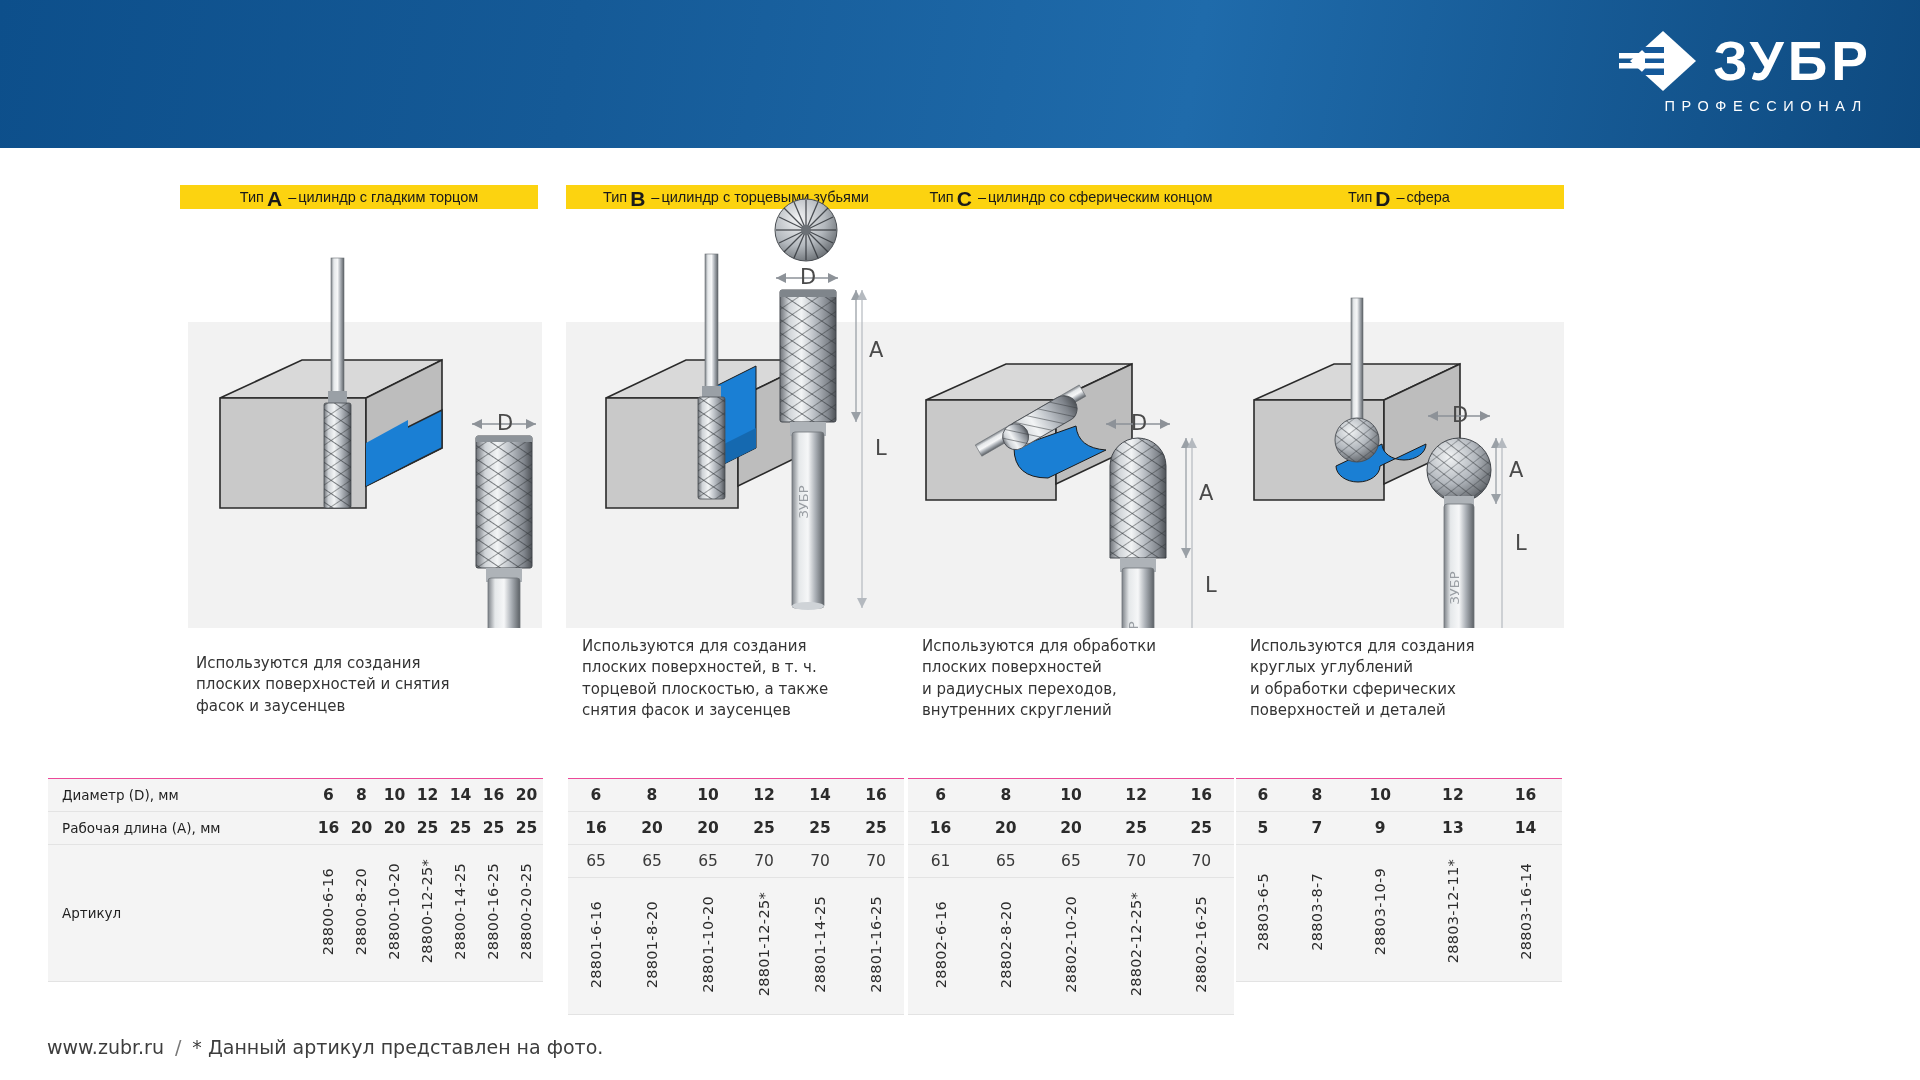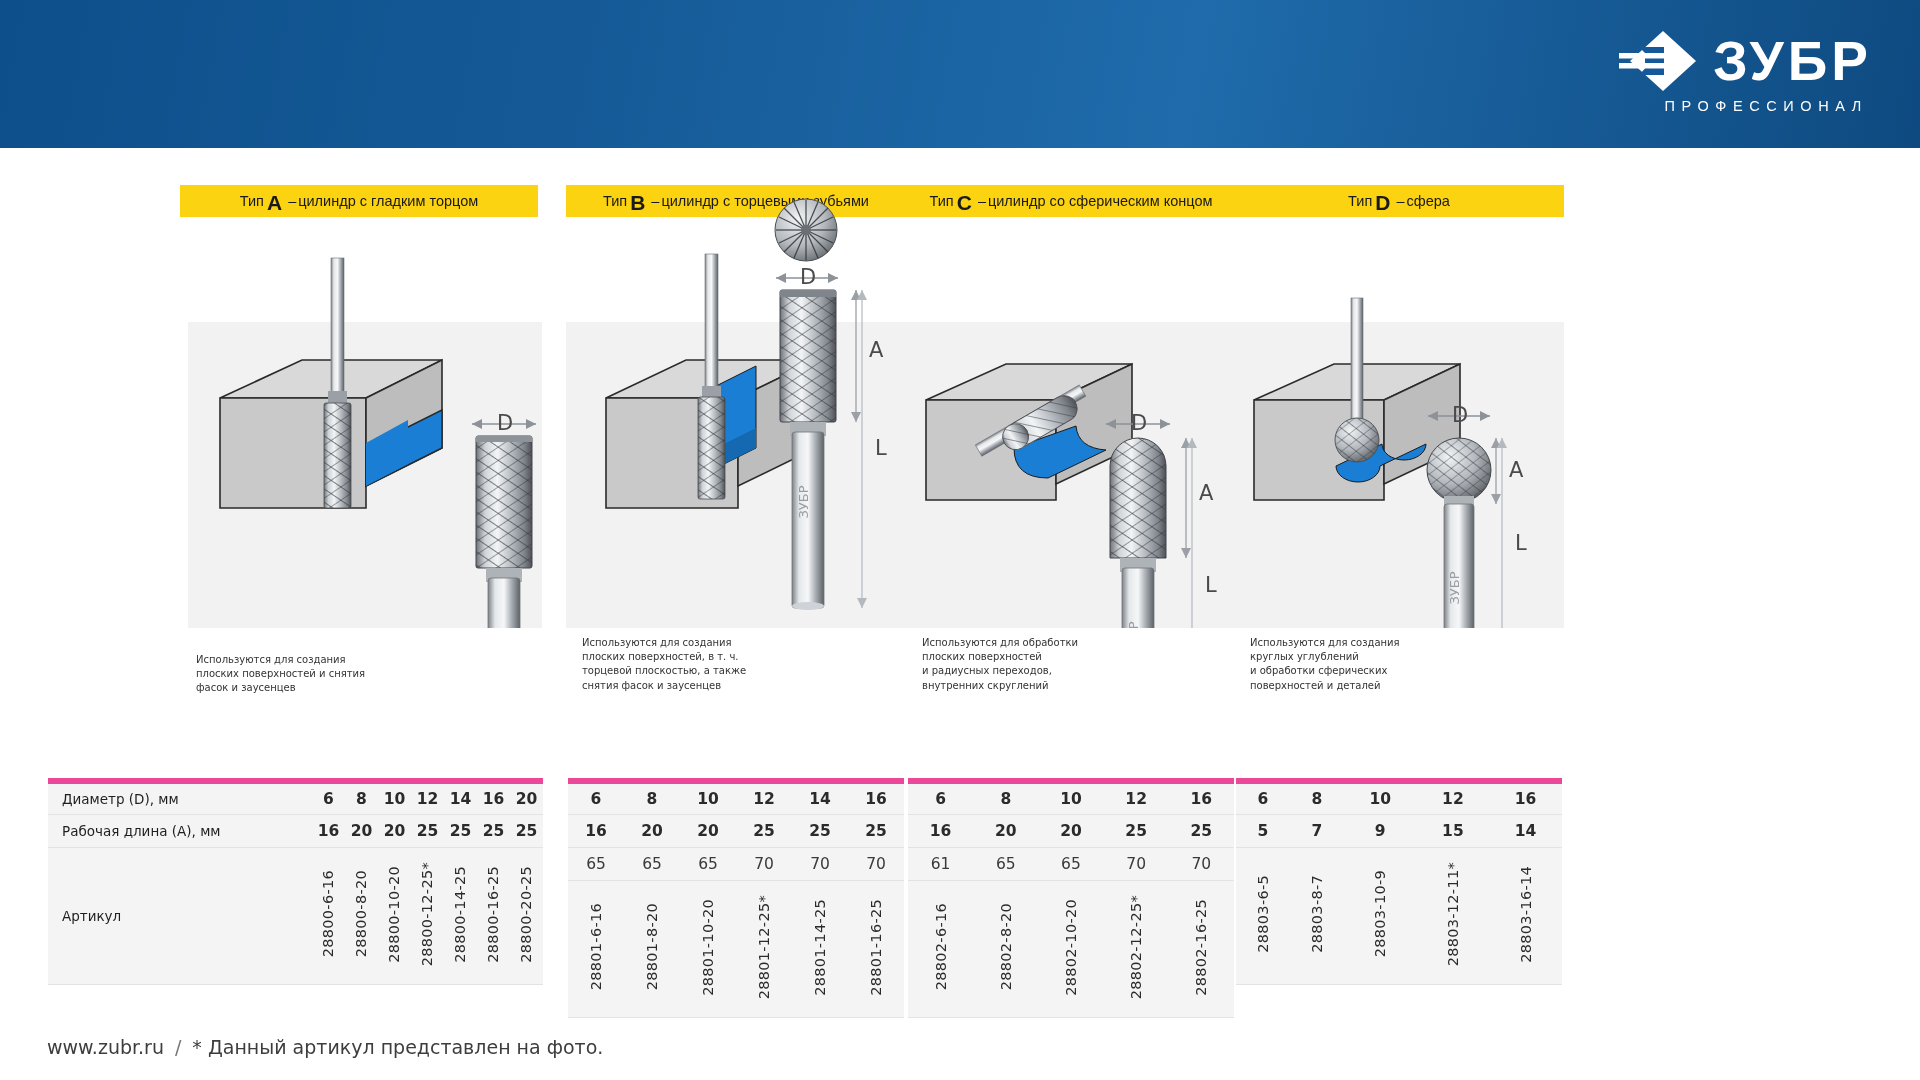--- a/index.html
+++ b/index.html
@@ -36,47 +36,47 @@
   }
 
   
   .col { position: absolute; top: 148px; height: 880px; }
   .col-0 { left: 36px;   width: 506px; }
   .col-1 { left: 566px;  width: 340px; }
   .col-2 { left: 906px;  width: 330px; }
   .col-3 { left: 1232px; width: 332px; }
 
   .type-bar {
-    position: absolute; top: 37px; height: 32px;
+    position: absolute; top: 37px; height: 24px;
     background: #fcd310; display: flex; align-items: center; justify-content: center;
     color: #1a1a1a; font-size: 14.5px; white-space: nowrap;
   }
   .type-bar .tletter { font-weight: bold; font-size: 21px; margin: 0 4px 0 3px; line-height: 1; position: relative; top: 1px; }
   .type-bar .tdash { margin: 0 2px; }
 
   
   .illus { position: absolute; }
   .panel-bg { position: absolute; background: #f2f2f2; }
 
   .desc {
-    position: absolute; color: #333333; font-size: 10px; line-height: 1.42;
+    position: absolute; color: #333333; font-size: 15px; line-height: 1.42;
     white-space: pre-line; font-family: "DejaVu Sans", sans-serif;
   }
 
   
   .dim { position: absolute; color: #4a4a4a; font-size: 21px; font-family: "DejaVu Sans", sans-serif; }
 
   
   .tbl { position: absolute; border-collapse: collapse; }
   .tbl td {
     font-size: 14px; color: #2b2b2b; text-align: center;
     border-bottom: 1px solid #e3e3e3; background: #f4f4f4;
     font-family: "DejaVu Sans", sans-serif;
   }
-  .tbl tr:first-child td { border-top: 6px solid #ec4899; }
+  .tbl tr:first-child td { border-top: 1px solid #ec4899; }
   .tbl td.lbl {
     text-align: left; padding-left: 14px; font-size: 13.5px;
     color: #1f1f1f; white-space: nowrap;
   }
   .tbl td.b { font-weight: bold; font-size: 15.5px; }
   .tbl td.reg { font-weight: normal; font-size: 15.5px; color: #3a3a3a; }
   .tbl tr.h3 td { height: 33px; }
   .tbl tr.art td { height: 137px; vertical-align: middle; background: #f4f4f4; }
   .art-cell span {
     display: inline-block;
@@ -597,21 +597,21 @@
             <td class="b">6</td>
             <td class="b">8</td>
             <td class="b">10</td>
             <td class="b">12</td>
             <td class="b">16</td>
           </tr>
       <tr class="h3">
             <td class="b">5</td>
             <td class="b">7</td>
             <td class="b">9</td>
-            <td class="b">15</td>
+            <td class="b">13</td>
             <td class="b">14</td>
           </tr>
       <tr class="art">
         <td class="art-cell"><span>28803-6-5</span></td>
         <td class="art-cell"><span>28803-8-7</span></td>
         <td class="art-cell"><span>28803-10-9</span></td>
         <td class="art-cell"><span>28803-12-11*</span></td>
         <td class="art-cell"><span>28803-16-14</span></td>
       </tr>
     </tbody>

